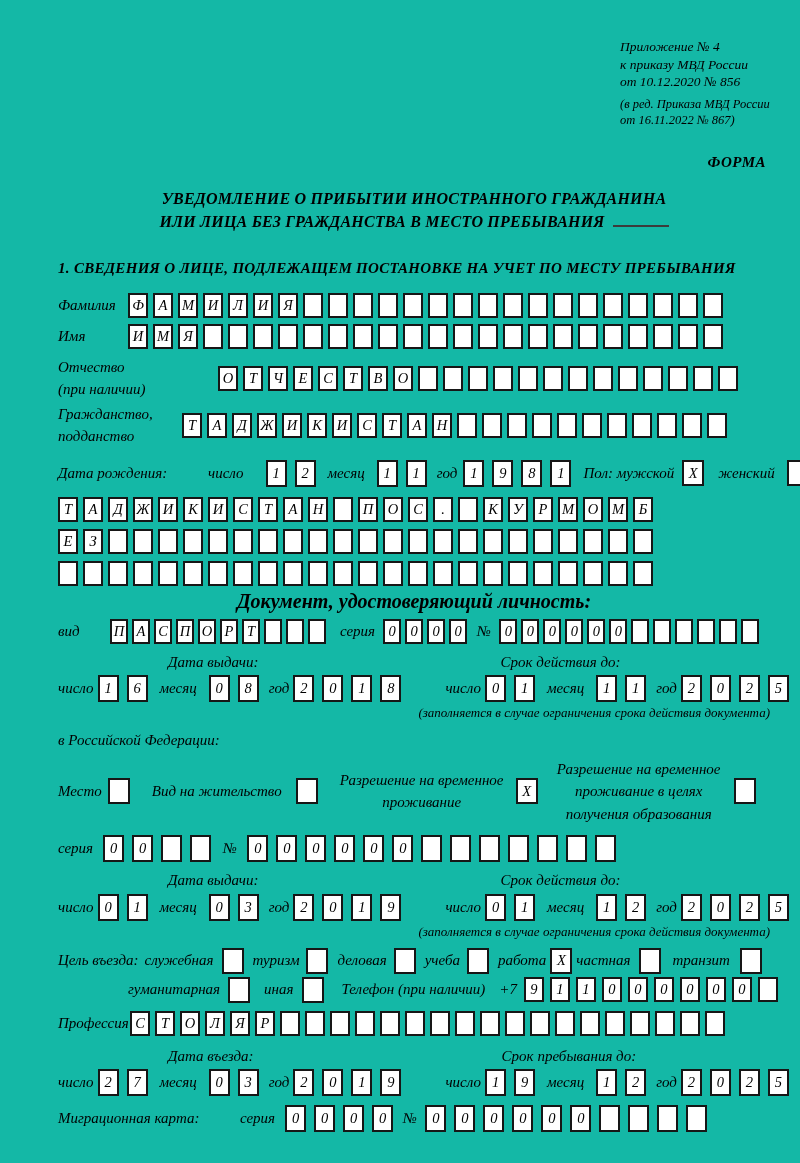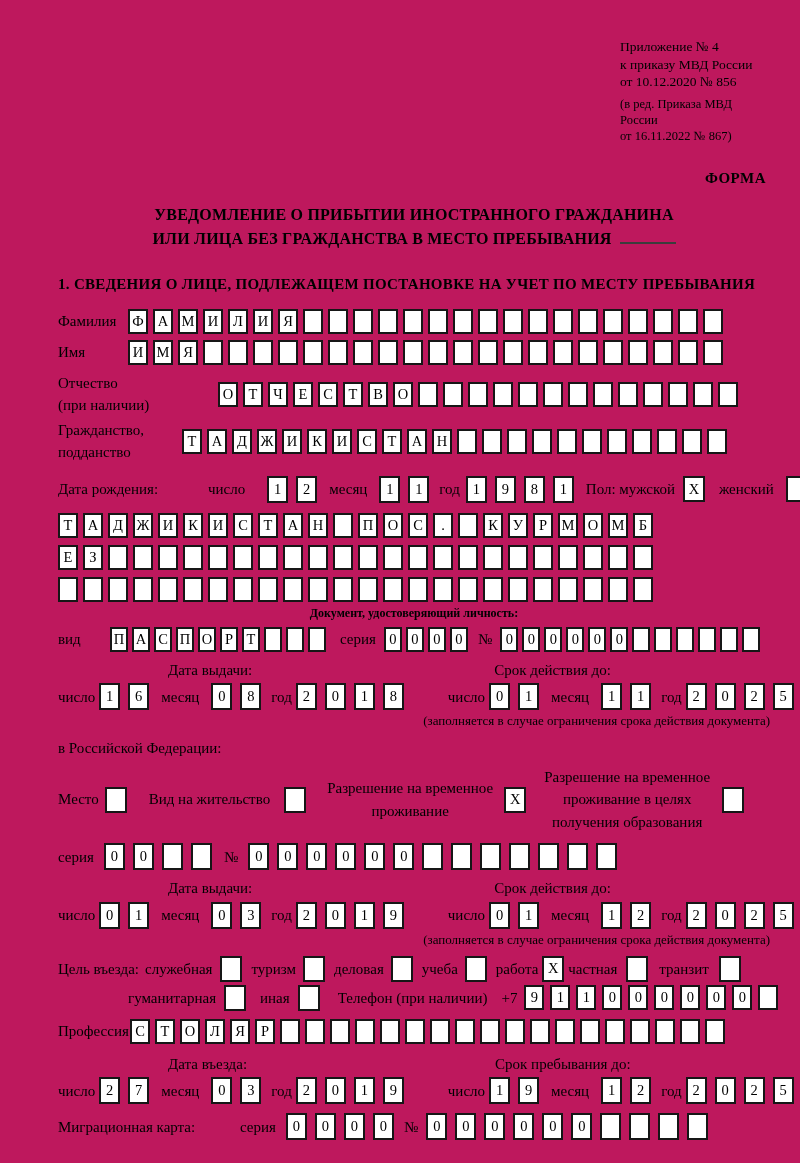--- a/index.html
+++ b/index.html
@@ -1,41 +1,41 @@
 <!DOCTYPE html>
 <html><head>
 <meta charset="utf-8">
 <style>
   * { margin:0; padding:0; box-sizing:border-box; }
   html,body { background:#e8e8e8; }
   body { font-family:"Liberation Serif","DejaVu Serif",serif; color:#000; }
   .page {
-    width:800px; height:1163px; background:#be185d; margin:0 auto;
-    padding:38px 30px 16px 58px; overflow:hidden; position:relative;
+    width:800px; height:1163px; background:#14b8a6; margin:0 auto;
+    padding:38px 30px 16px 58px; overflow:hidden; position:relative;font-style:italic;
   }
   .annex { margin-left:562px; font-size:13.5px; line-height:1.3; }
   .edition { margin-left:562px; font-size:12.5px; line-height:1.3; margin-top:5px; }
   .forma { text-align:right; font-weight:bold; font-size:15px; margin-top:26px; padding-right:4px; letter-spacing:.5px; }
   .title { text-align:center; font-weight:bold; font-size:16px; line-height:1.45; margin-top:16px; letter-spacing:.2px; }
   .uslot { display:inline-block; width:56px; border-bottom:2px solid #3c3c3c; height:13px; margin-left:8px; }
   .sec { font-weight:bold; font-size:15px; margin-top:26px; letter-spacing:.3px; }
   .frow { display:flex; align-items:center; }
   .crow { display:flex; align-items:center; }
   .lbl { font-size:15px; line-height:1.5; flex:0 0 auto; }
   .cells { display:inline-flex; gap:5px; flex:0 0 auto; }
   .cell {
     width:20px; height:25px; border:2px solid #161616; background:#fff;
     display:inline-flex; align-items:center; justify-content:center;
     font-size:14.5px; flex:0 0 auto;
   }
   .cells.xs { gap:4px; } .cells.xs .cell { width:18px; }
   .cells.num { gap:8px; } .cells.num .cell { width:21px; height:27px; }
   .cells.cb .cell { width:22px; height:26px; }
   .note { font-size:13px; text-align:right; }
-  .ctr { text-align:center; font-weight:bold; font-size:12px; }
+  .ctr { text-align:center; font-weight:bold; font-size:20px; }
   .colcells { display:flex; flex-direction:column; gap:7px; }
   .optblock { text-align:center; font-size:15px; line-height:1.5; }
 </style>
 </head>
 <body>
 
 <div class="page">
 
   <div class="annex">
     <div>Приложение № 4</div>

